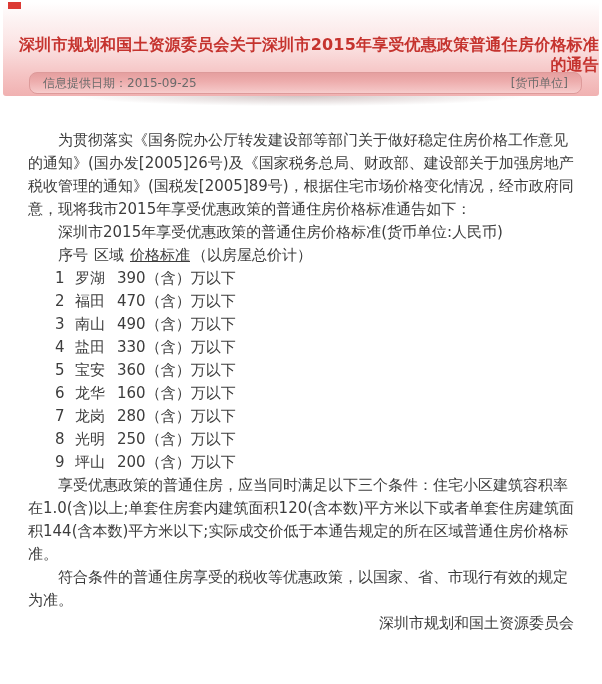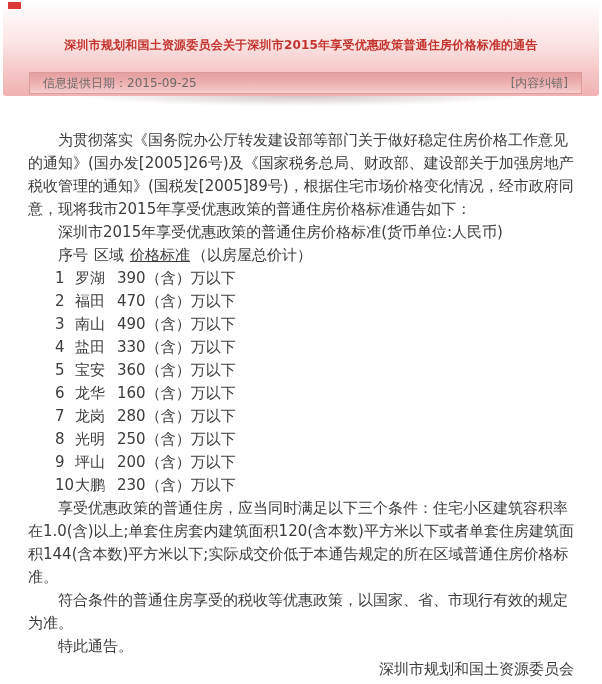--- a/index.html
+++ b/index.html
@@ -15,28 +15,28 @@
     height:94px;
     border-radius:3px;
     background:linear-gradient(180deg,#ffffff 0%,#fdf3f3 18%,#fbe3e3 45%,#f5c3c3 78%,#f0b1b1 100%);
   }
   .corner-mark{
     position:absolute;left:5px;top:0;width:13px;height:7px;
     background:#dc3a34;
   }
   .banner-title{
     margin:0;padding-top:33px;
-    text-align:center;
-    font-size:12px;font-weight:bold;color:#c5332e;
+    text-align:right;
+    font-size:16px;font-weight:bold;color:#c5332e;
     letter-spacing:0.2px;
     line-height:20px;
   }
   .info-bar{
     position:absolute;left:26px;right:17px;top:70px;height:22px;
-    border-radius:0;
+    border-radius:8px;
     border:1px solid #dd9a9a;
     box-sizing:border-box;
     background:linear-gradient(180deg,#e59f9f 0%,#edacac 40%,#f4c3c3 85%,#f7cdcd 100%);
     display:flex;justify-content:space-between;align-items:center;
     padding:0 13px;
     font-size:12px;color:#6b6b6b;
   }
   .info-bar .date-part{white-space:nowrap;}
   .shadow-strip{
     height:15px;margin:0 18px;
@@ -60,21 +60,21 @@
   .sig{text-align:right;}
 </style>
 </head>
 <body>
 
 <div class="banner">
   <div class="corner-mark"></div>
   <h1 class="banner-title">深圳市规划和国土资源委员会关于深圳市2015年享受优惠政策普通住房价格标准的通告</h1>
   <div class="info-bar">
     <span class="date-part"><span>信息提供日期：</span><span>2015-09-25</span></span>
-    <span>[内容纠错]</span>
+    <span>[货币单位]</span>
   </div>
 </div>
 <div class="shadow-strip"></div>
 
 <div class="content">
   <p class="indent">为贯彻落实《国务院办公厅转发建设部等部门关于做好稳定住房价格工作意见的通知》(国办发[2005]26号)及《国家税务总局、财政部、建设部关于加强房地产税收管理的通知》(国税发[2005]89号)，根据住宅市场价格变化情况，经市政府同意，现将我市2015年享受优惠政策的普通住房价格标准通告如下：</p>
   <p class="indent">深圳市2015年享受优惠政策的普通住房价格标准(货币单位:人民币)</p>
   <p class="indent table-header"><span class="h-seq">序号</span><span class="h-district">区域</span><span class="h-price">价格标准</span><span>（以房屋总价计）</span></p>
 
   <div class="price-table">
@@ -89,21 +89,19 @@
   <p class="price-row"><span class="seq">5</span><span class="district">宝安</span><span class="price">360</span><span class="suffix">（含）万以下</span></p>
 
   <p class="price-row"><span class="seq">6</span><span class="district">龙华</span><span class="price">160</span><span class="suffix">（含）万以下</span></p>
 
   <p class="price-row"><span class="seq">7</span><span class="district">龙岗</span><span class="price">280</span><span class="suffix">（含）万以下</span></p>
 
   <p class="price-row"><span class="seq">8</span><span class="district">光明</span><span class="price">250</span><span class="suffix">（含）万以下</span></p>
 
   <p class="price-row"><span class="seq">9</span><span class="district">坪山</span><span class="price">200</span><span class="suffix">（含）万以下</span></p>
 
-  <p class="price-row"><span class="seq">10</span><span class="district">大鹏</span><span class="price">230</span><span class="suffix">（含）万以下</span></p>
 </div>
 
   <p class="indent">享受优惠政策的普通住房，应当同时满足以下三个条件：住宅小区建筑容积率在1.0(含)以上;单套住房套内建筑面积120(含本数)平方米以下或者单套住房建筑面积144(含本数)平方米以下;实际成交价低于本通告规定的所在区域普通住房价格标准。</p>
   <p class="indent">符合条件的普通住房享受的税收等优惠政策，以国家、省、市现行有效的规定为准。</p>
-  <p class="indent">特此通告。</p>
   <p class="sig">深圳市规划和国土资源委员会</p>
 
 </div>
 
 </body></html>

